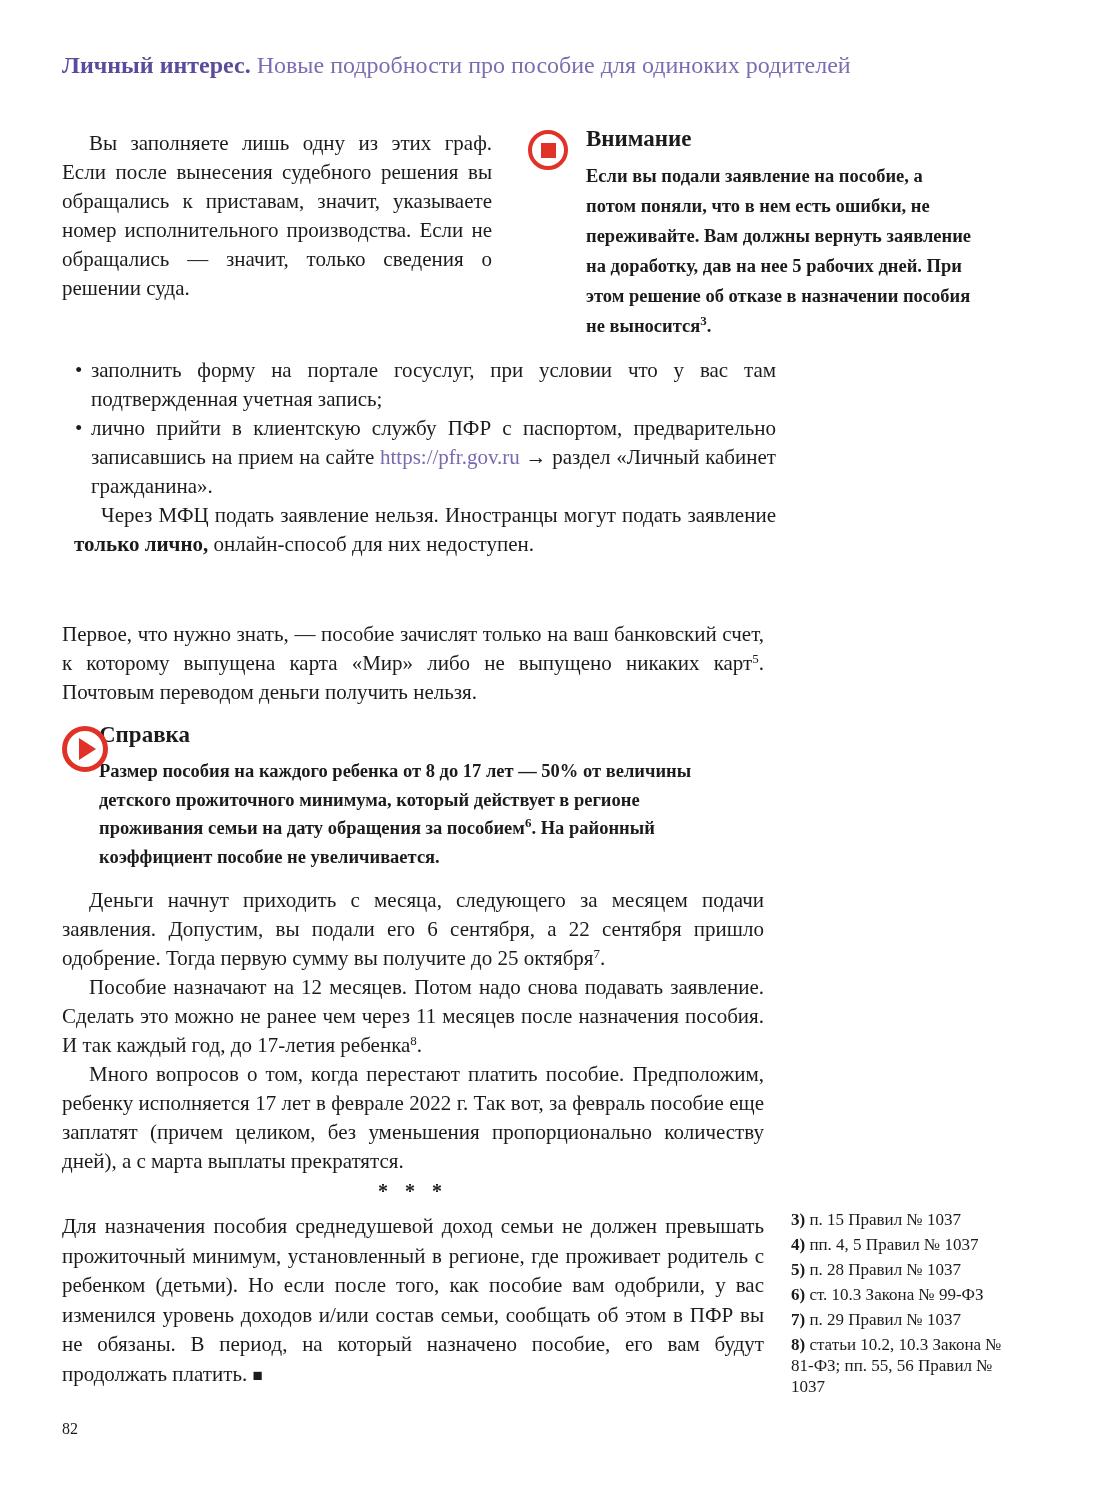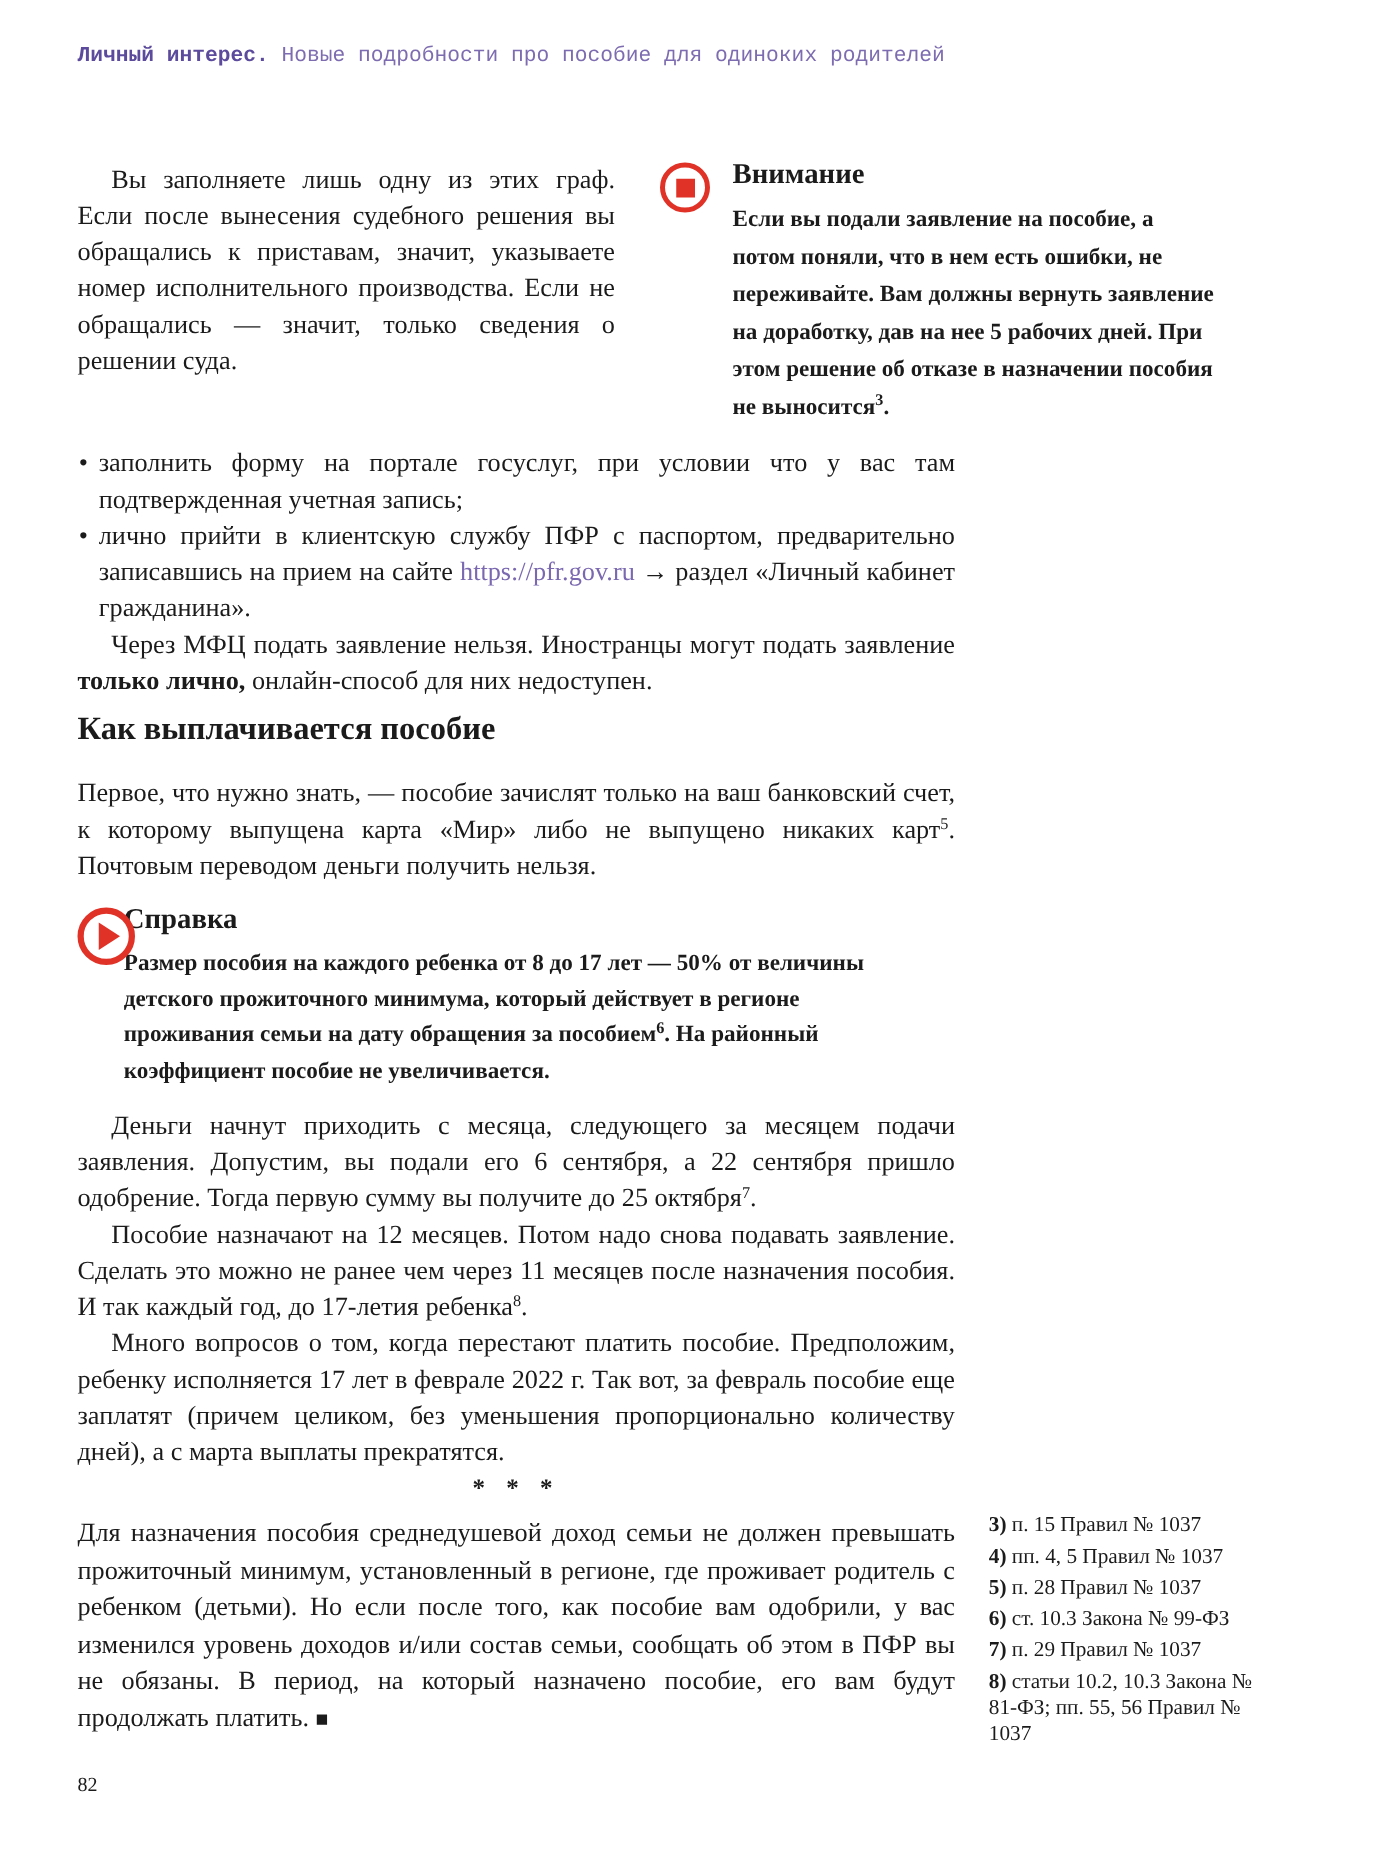--- a/index.html
+++ b/index.html
@@ -15,39 +15,39 @@
     font-family:"Liberation Serif","DejaVu Serif",serif;color:var(--ink);
     overflow:hidden;
   }
   p{margin:0;}
   sup{font-size:13px;line-height:0;vertical-align:7px;}
   .justify{text-align:justify;}
   .indent{text-indent:27px;}
   .body-text{font-size:21px;line-height:29px;}
 
   
-  .header{position:absolute;left:62px;top:36px;font-size:17px;white-space:nowrap;font-family:Liberation Mono, monospace;}
+  .header{position:absolute;left:62px;top:52px;font-size:24px;white-space:nowrap;}
   .header .label{font-weight:bold;color:var(--purple-bold);}
   .header .subtitle{color:var(--purple-light);}
 
   
   .intro{position:absolute;left:62px;top:129px;width:430px;}
 
   
   .attention{position:absolute;left:526px;top:126px;width:446px;}
   .icon-ring{box-sizing:content-box;width:32px;height:32px;border:4px solid var(--red);
     border-radius:50%;display:flex;align-items:center;justify-content:center;}
   .attention .icon-ring{position:absolute;left:2px;top:4px;}
   .icon-square{width:15px;height:15px;background:var(--red);}
   .attention-content{margin-left:60px;}
   .box-title{font-weight:bold;font-size:23px;line-height:26px;margin-bottom:9px;}
   .box-body{font-weight:bold;font-size:18.5px;line-height:30px;}
 
   
-  .bullets{position:absolute;left:62px;top:356px;width:702px;}
+  .bullets{position:absolute;left:74px;top:356px;width:702px;}
   .bullet-item{position:relative;padding-left:17px;}
   .bullet-item::before{content:"\2022";position:absolute;left:1px;top:0;}
   .mfc{margin-top:0;}
 
   
   .heading2{position:absolute;left:62px;top:568px;font-size:26px;font-weight:bold;}
   .payout-p{position:absolute;left:62px;top:620px;width:702px;}
 
   
   .spravka{position:absolute;left:62px;top:722px;width:692px;}
@@ -102,21 +102,20 @@
   <div class="bullets body-text justify">
     <div class="bullet-item">
       <span>заполнить форму на портале госуслуг, при условии что у вас там подтвержденная учетная запись;</span>
     </div>
     <div class="bullet-item">
       <span>лично прийти в клиентскую службу ПФР с паспортом, предварительно записавшись на прием на сайте </span><a class="link">https://pfr.gov.ru</a><span> → раздел «Личный кабинет гражданина».</span>
     </div>
     <p class="indent mfc"><span>Через МФЦ подать заявление нельзя. Иностранцы могут подать заявление </span><span class="bold">только лично,</span><span> онлайн-способ для них недоступен.</span></p>
   </div>
 
-  <h2 class="heading2" style="margin:0;">Как выплачивается пособие</h2>
 
   <p class="payout-p body-text justify"><span>Первое, что нужно знать, — пособие зачислят только на ваш банковский счет, к которому выпущена карта «Мир» либо не выпущено никаких карт</span><sup>5</sup><span>. Почтовым переводом деньги получить нельзя.</span></p>
 
   <div class="spravka">
     <div class="icon-ring">
       <div class="icon-triangle"></div>
     </div>
     <div class="spravka-content">
       <div class="box-title">Справка</div>
       <div class="box-body"><span>Размер пособия на каждого ребенка от 8 до 17 лет — 50% от величины детского прожиточного минимума, который действует в регионе проживания семьи на дату обращения за пособием</span><sup>6</sup><span>. На районный коэффициент пособие не увеличивается.</span></div>

